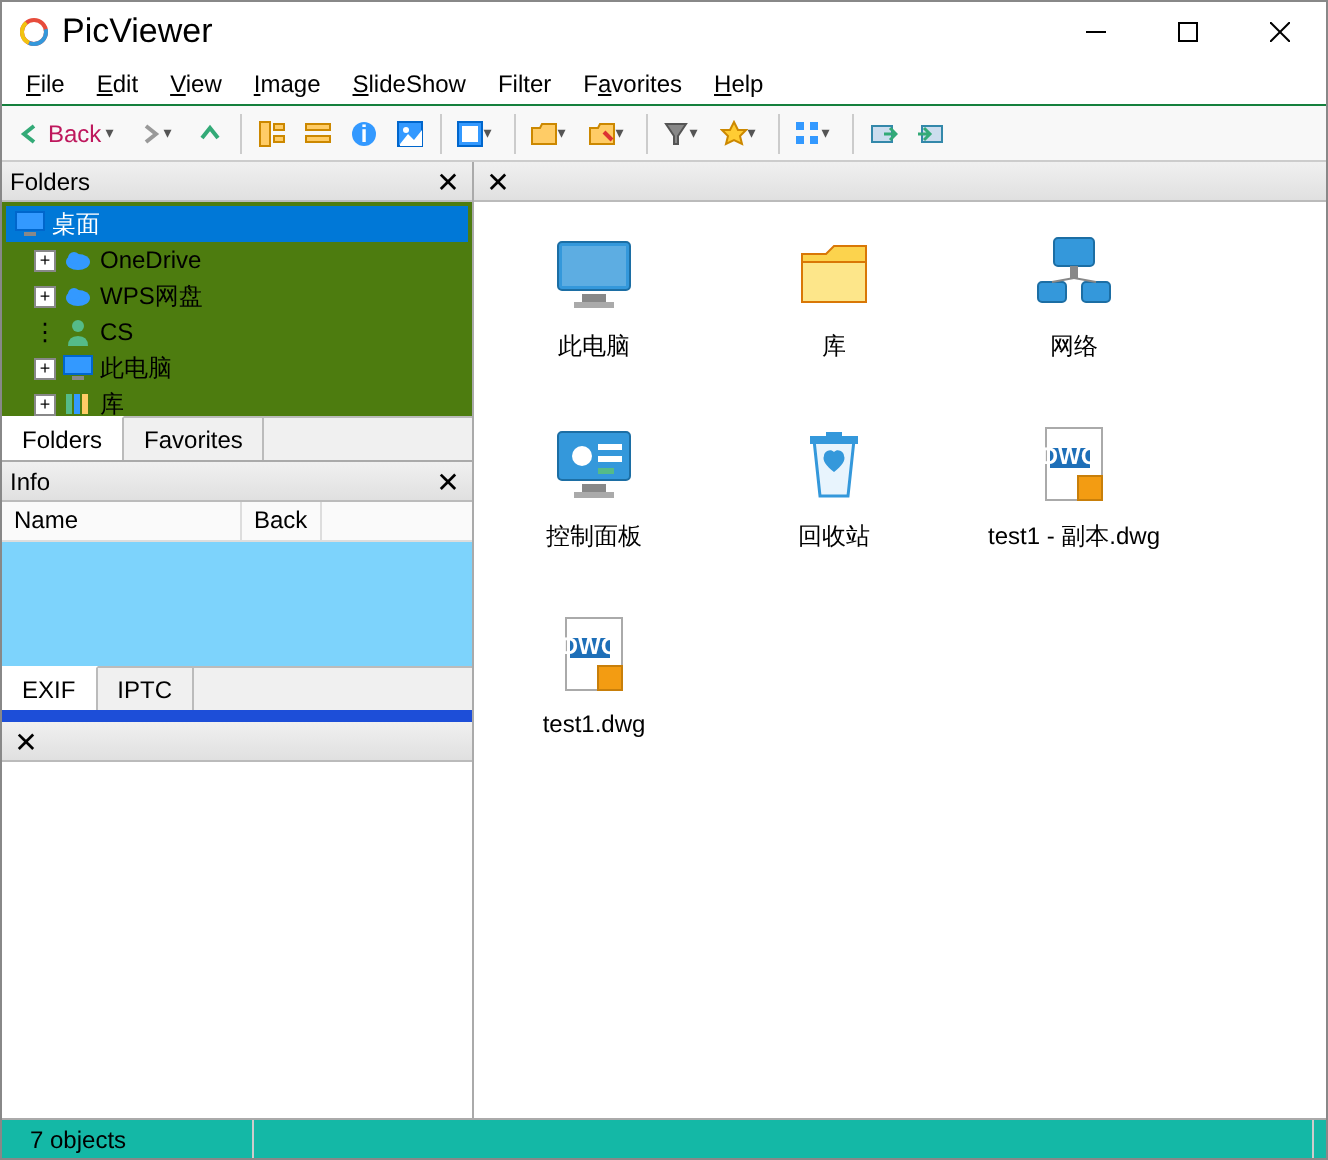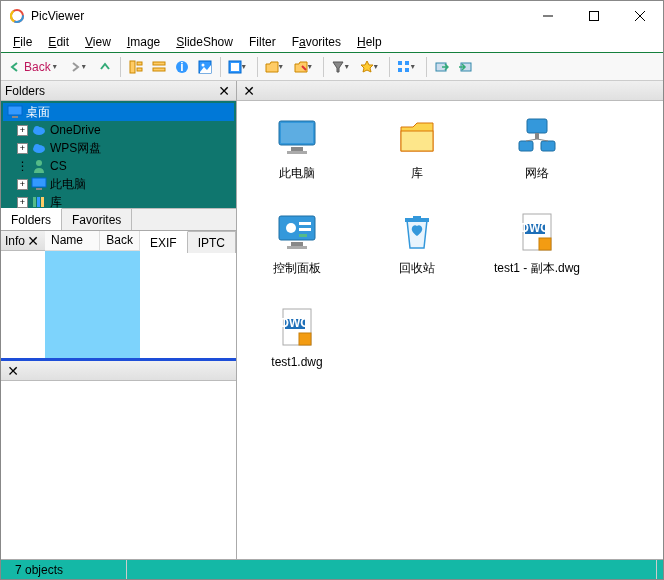--- a/index.html
+++ b/index.html
@@ -1,20 +1,20 @@
 <!DOCTYPE html>
 <html><head>
 <meta charset="utf-8">
 <style>
 * { box-sizing: border-box; margin: 0; padding: 0; font-family: "Segoe UI", Tahoma, sans-serif; font-size: 12px; }
 body { width: 664px; height: 580px; background: #fff; border: 1px solid #888; overflow: hidden; display: flex; flex-direction: column; }
 
 .titlebar { height: 30px; display: flex; align-items: center; padding: 0 0 0 8px; background: #fff; }
 .titlebar .app-icon { width: 16px; height: 16px; margin-right: 6px; }
-.titlebar .title { flex: 1; font-size: 12px; }
+.titlebar .title { flex: 1; font-size: 17px; }
 .titlebar .win-btn { width: 46px; height: 30px; display: flex; align-items: center; justify-content: center; cursor: pointer; }
 
 .menubar { height: 22px; display: flex; align-items: center; padding: 0 4px; border-bottom: 1px solid #15803d; }
 .menubar .menu-item { padding: 2px 8px; cursor: pointer; }
 .menubar .menu-item .ul { text-decoration: underline; }
 
 .toolbar { height: 28px; display: flex; align-items: center; padding: 2px 4px; gap: 1px; border-bottom: 1px solid #ccc; background: #f8f8f8; }
 .toolbar .tb-btn { min-width: 22px; height: 22px; display: flex; align-items: center; justify-content: center; cursor: pointer; border: 1px solid transparent; padding: 0 2px; }
 .toolbar .tb-sep { width: 1px; height: 20px; background: #ccc; margin: 0 3px; }
 .toolbar .tb-text { padding: 0 2px; color: #be185d; }
@@ -22,32 +22,32 @@
 
 .main { flex: 1; display: flex; overflow: hidden; }
 .left-col { width: 236px; display: flex; flex-direction: column; border-right: 1px solid #aaa; }
 .right-col { flex: 1; display: flex; flex-direction: column; }
 
 .panel-header { height: 20px; background: linear-gradient(#f0f0f0, #e0e0e0); border-bottom: 1px solid #bbb; display: flex; align-items: center; padding: 0 4px; font-size: 12px; }
 .panel-header .ph-title { flex: 1; }
 .panel-header .ph-close { width: 16px; height: 16px; cursor: pointer; display: flex; align-items: center; justify-content: center; font-size: 14px; }
 
 .folders-panel { height: 150px; display: flex; flex-direction: column; border-bottom: 1px solid #aaa; }
-.tree { flex: 1; overflow: auto; padding: 2px; background: #0f766e; }
+.tree { flex: 1; overflow: auto; padding: 2px; background: #4d7c0f; }
 .tree-item { display: flex; align-items: center; height: 18px; padding-left: 4px; cursor: pointer; gap: 3px; }
 .tree-item.selected { background: #0078d7; color: #fff; }
 .tree-item .expander { width: 11px; height: 11px; border: 1px solid #888; display: flex; align-items: center; justify-content: center; font-size: 9px; line-height: 1; background: #fff; color: #000; }
 .tree-item .tree-icon { width: 16px; height: 16px; }
 .tree-dots { width: 11px; display: flex; justify-content: center; }
 
 .tabs { height: 22px; display: flex; border-top: 1px solid #bbb; background: #f0f0f0; }
 .tab { padding: 2px 10px; border-right: 1px solid #bbb; cursor: pointer; background: #f0f0f0; display: flex; align-items: center; }
 .tab.active { background: #fff; border-top: 1px solid #fff; margin-top: -1px; }
 
-.info-panel { height: 130px; display: flex; flex-direction: row; border-bottom: 3px solid #1d4ed8; }
+.info-panel { height: 130px; display: flex; flex-direction: column; border-bottom: 6px solid #1d4ed8; }
 .info-grid { flex: 1; background: #7dd3fc; overflow: auto; }
 .info-header { display: flex; border-bottom: 1px solid #ddd; background: #fafafa; height: 20px; }
 .info-header .col { padding: 2px 6px; border-right: 1px solid #ddd; }
 .info-header .col:first-child { width: 120px; }
 
 .preview-panel { flex: 1; display: flex; flex-direction: column; }
 .preview-body { flex: 1; background: #fff; }
 
 .filelist-body { flex: 1; background: #fff; padding: 12px; overflow: auto; display: flex; flex-wrap: wrap; align-content: flex-start; gap: 26px 24px; }
 .file-item { width: 96px; display: flex; flex-direction: column; align-items: center; cursor: pointer; }

